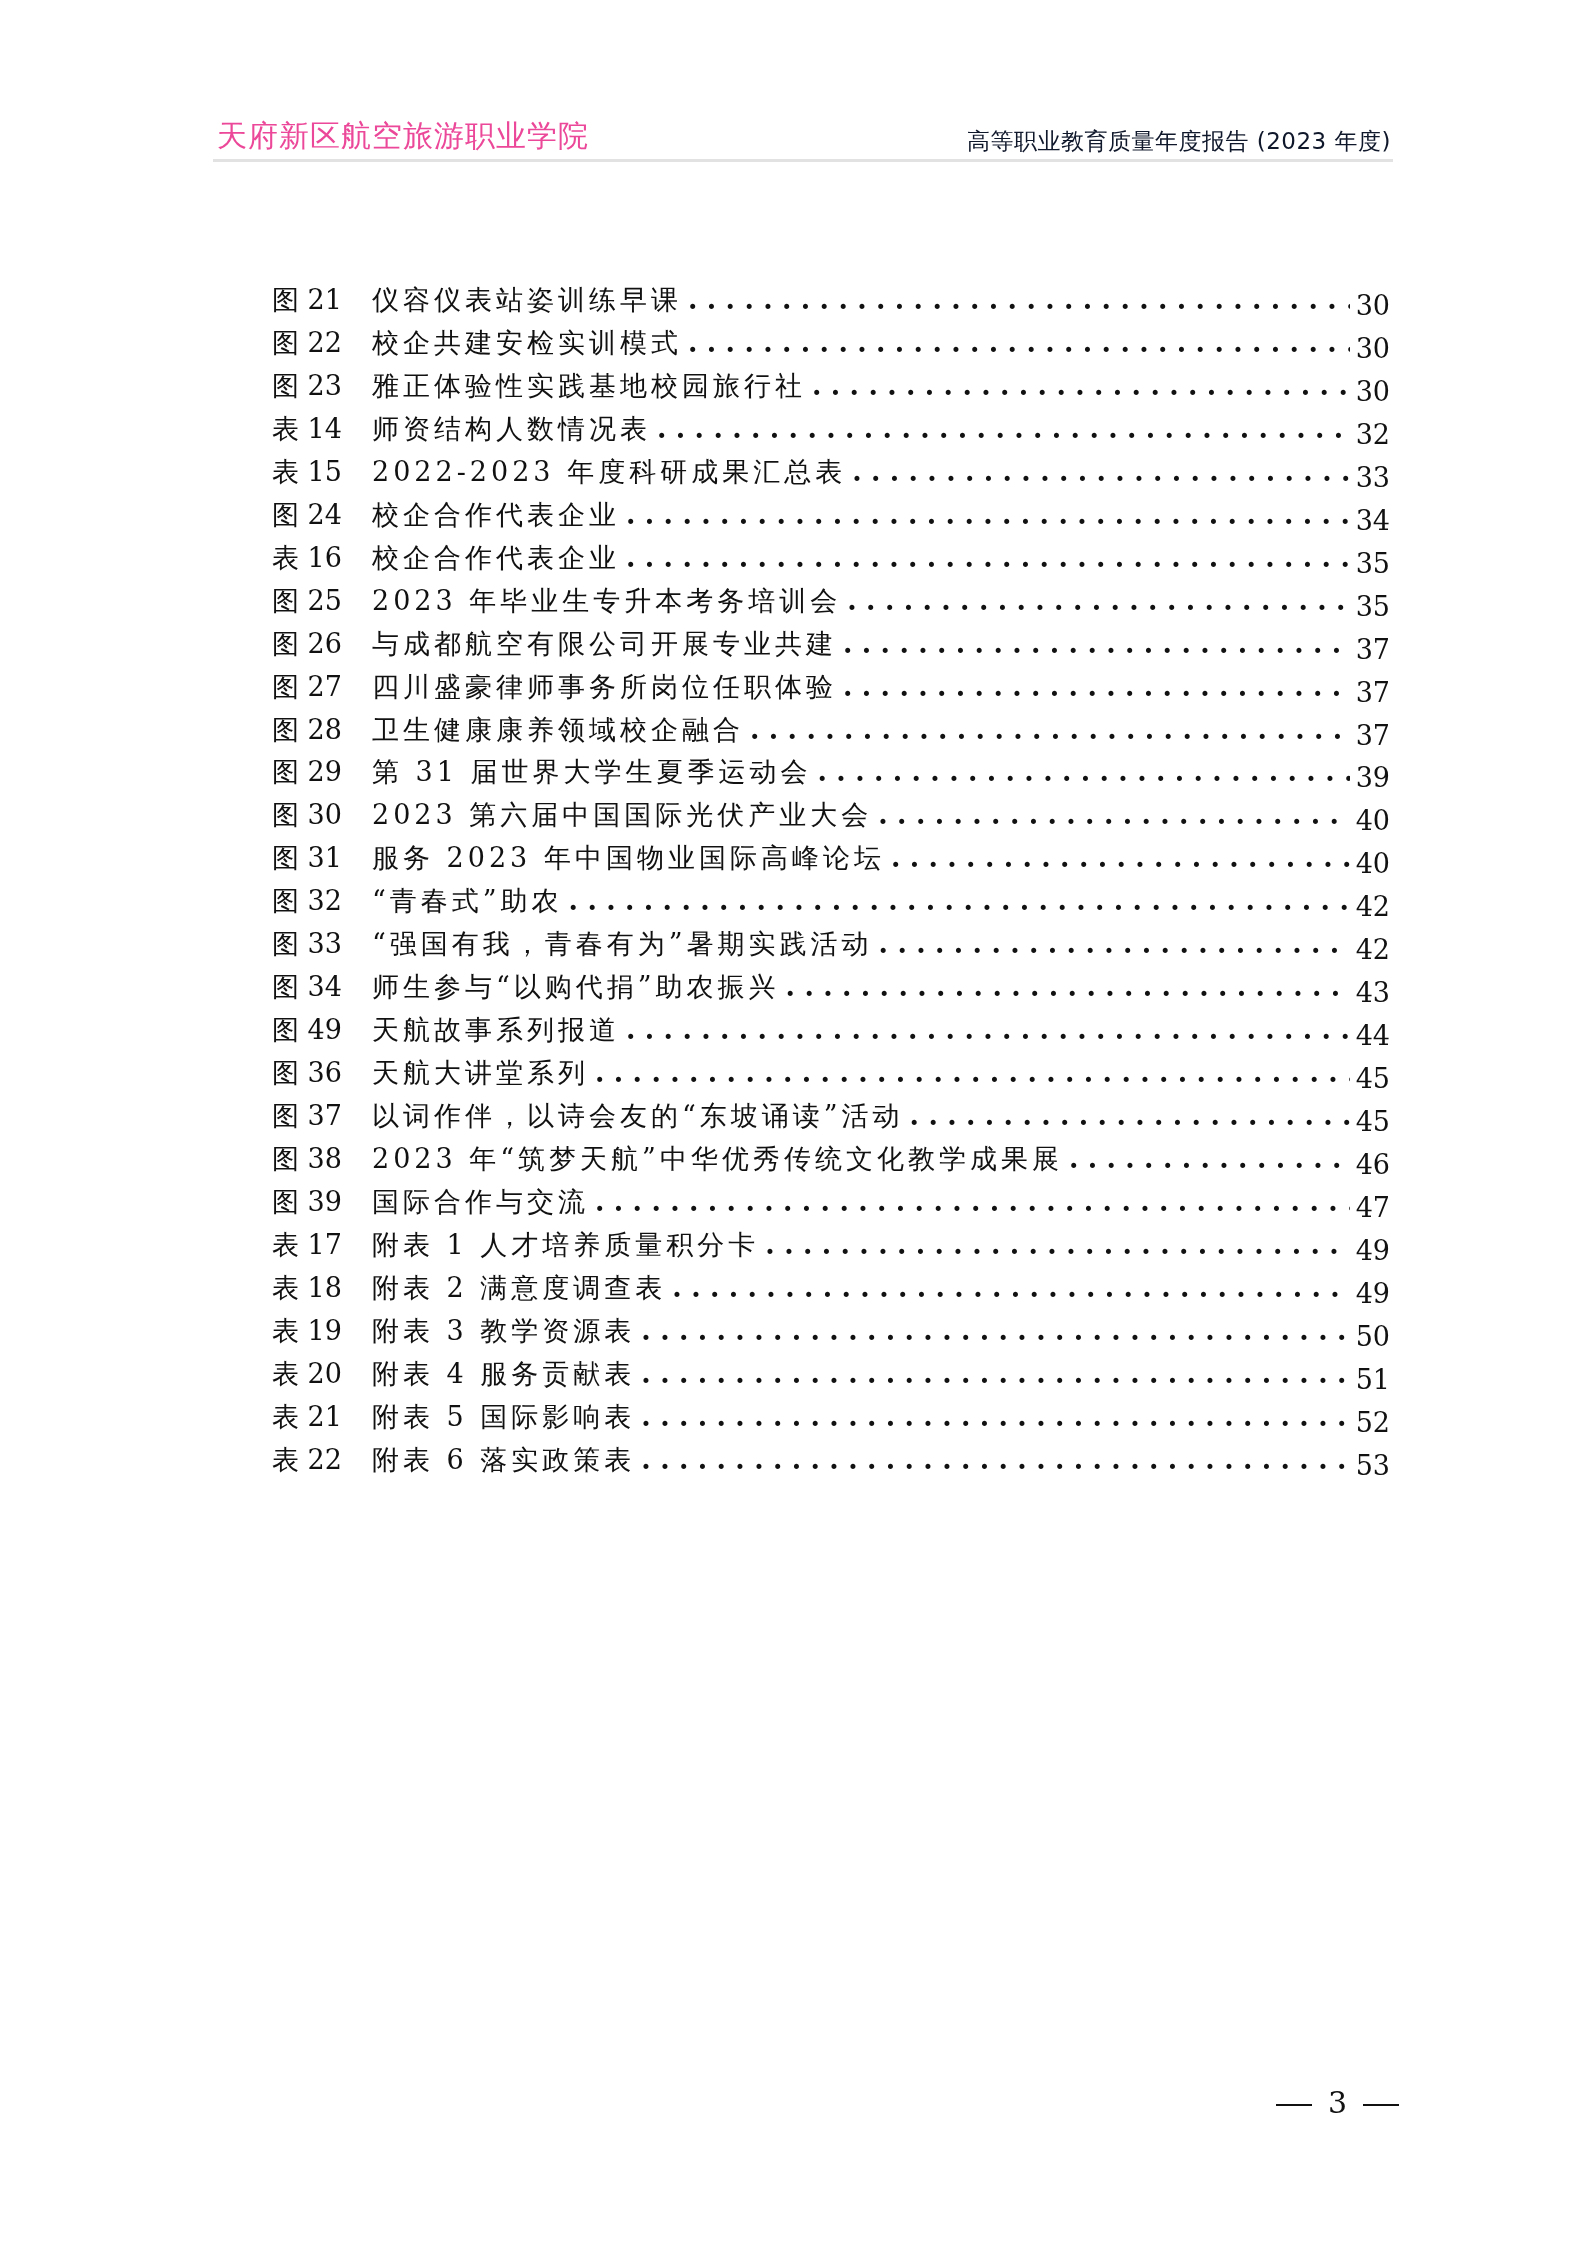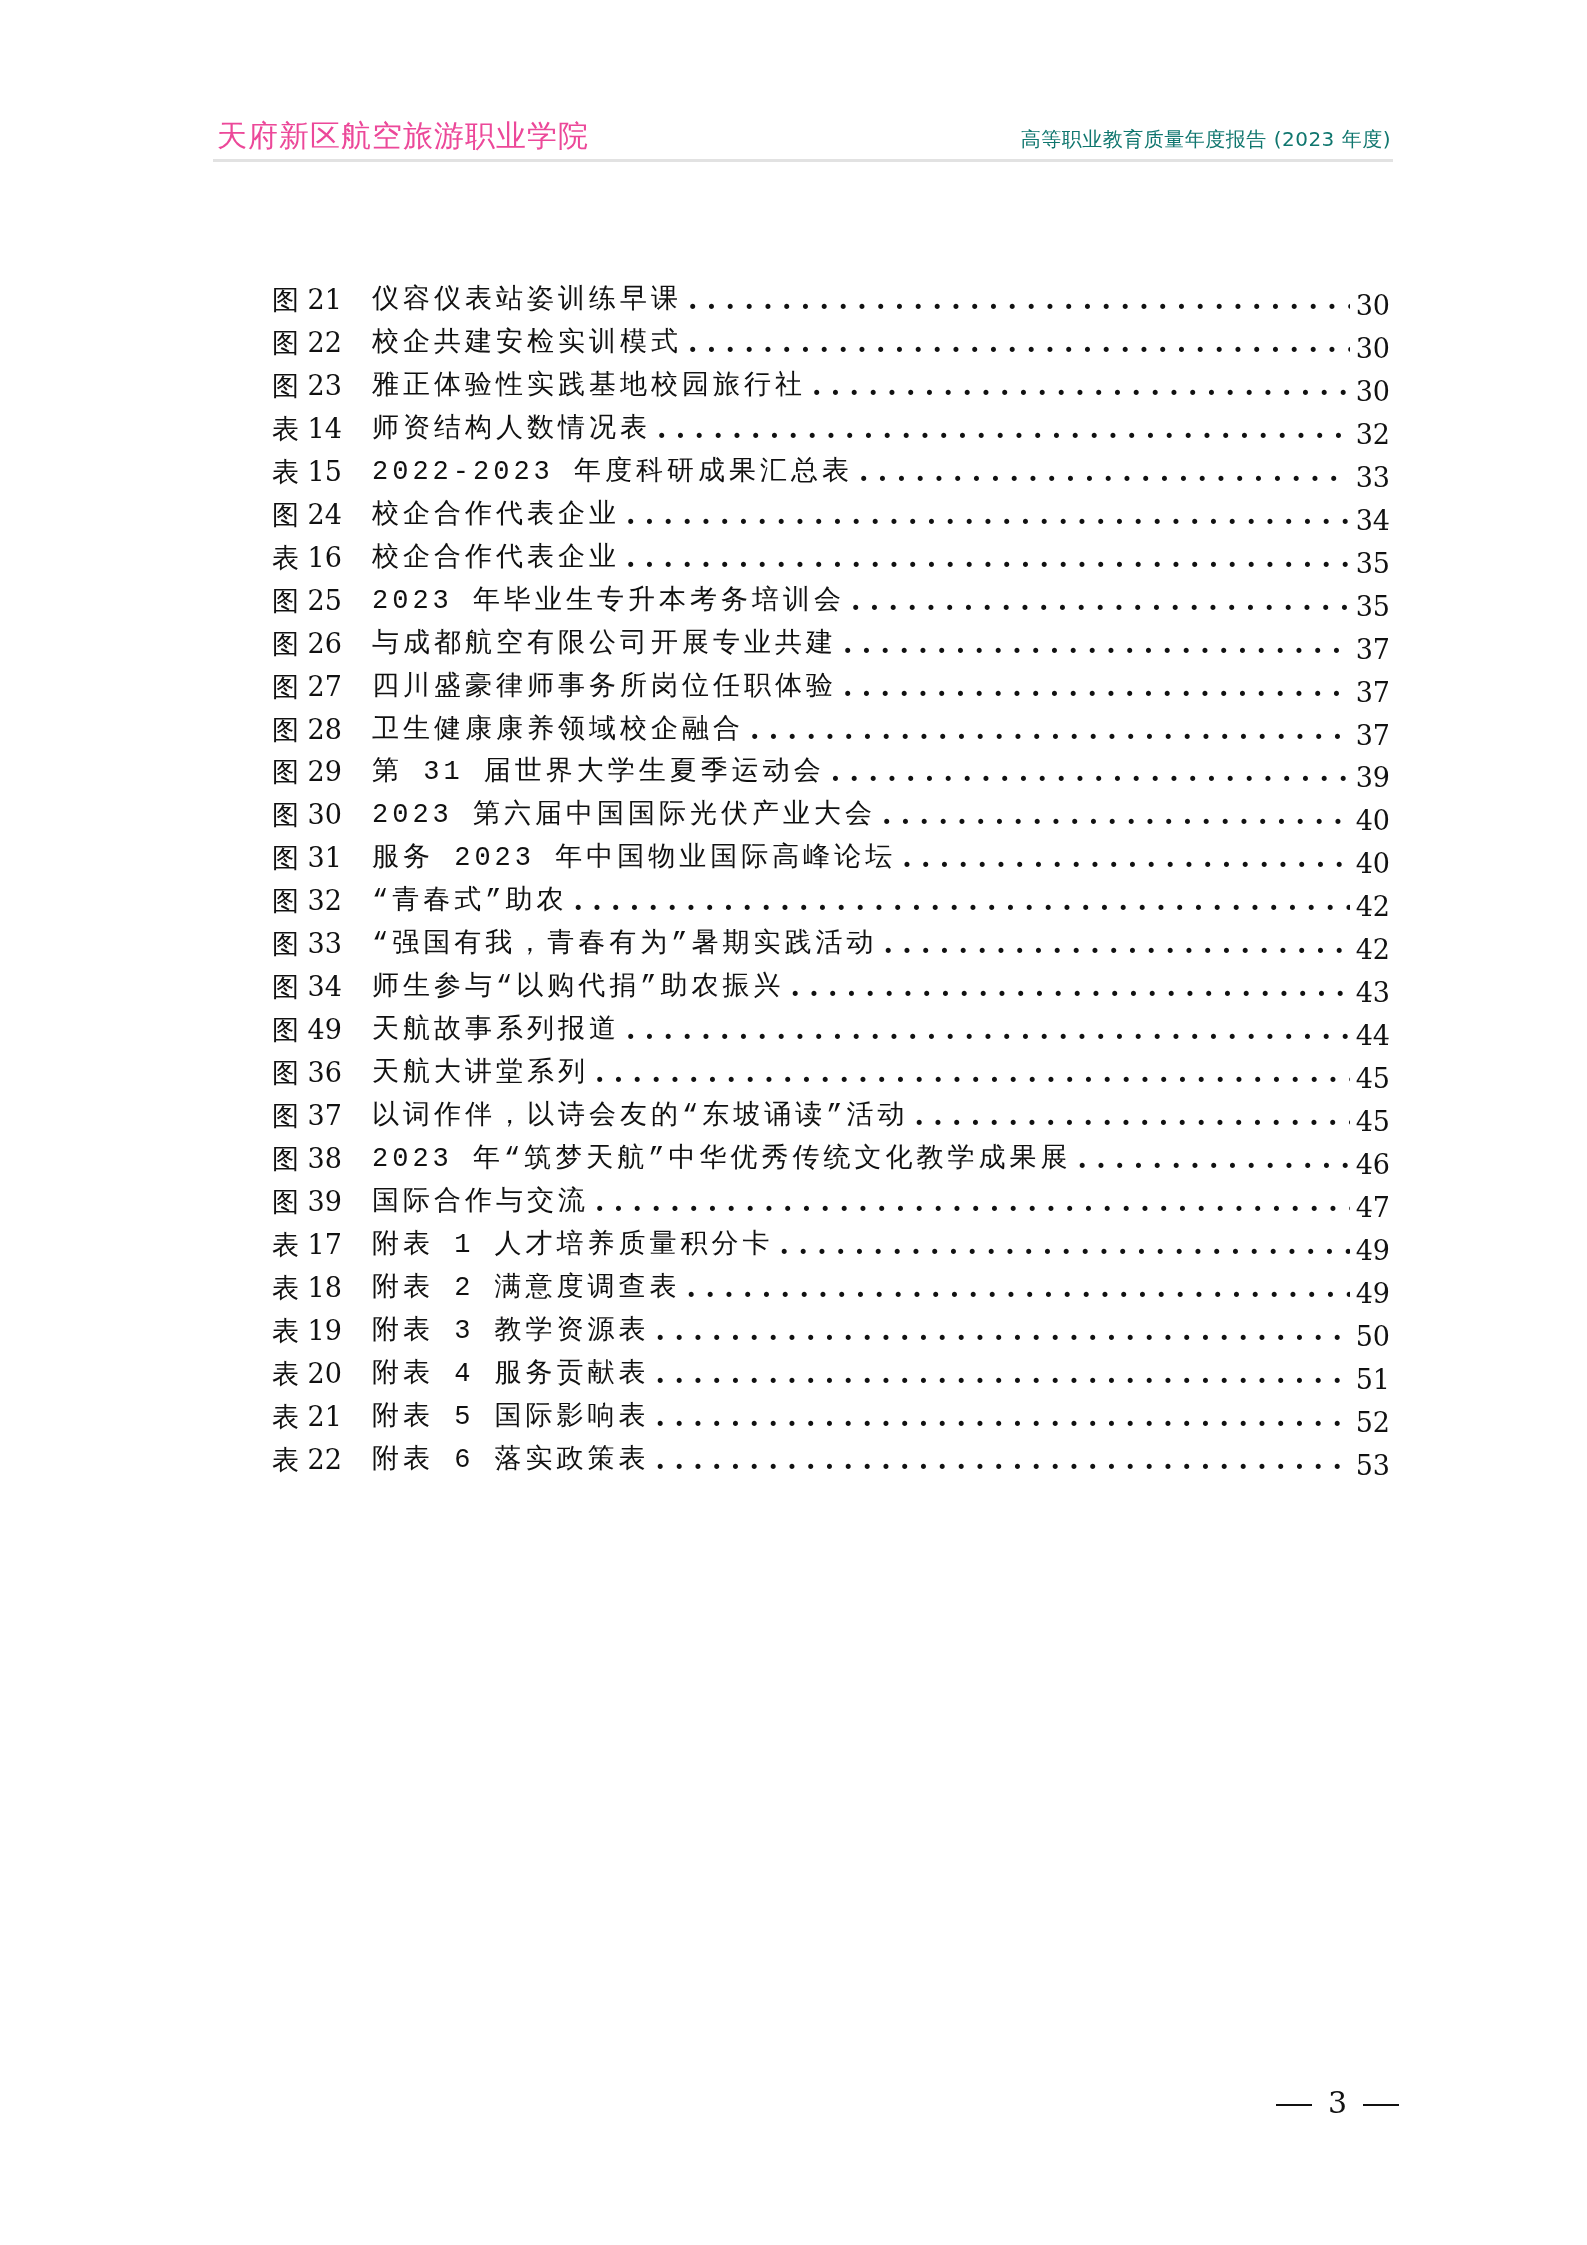--- a/index.html
+++ b/index.html
@@ -10,37 +10,37 @@
     .header {
       position: absolute; left: 213px; top: 112px; width: 1180px; height: 50px;
     }
     .header-left {
       position: absolute; left: 4px; top: 4px;
       font-size: 30px; letter-spacing: 1px; color: #ec4899;
       font-family: "DejaVu Serif", serif;
     }
     .header-right {
       position: absolute; right: 2px; top: 14px;
-      font-size: 20px; color: #0f766e; letter-spacing: 0.5px;
+      font-size: 23px; color: #0f172a; letter-spacing: 0.5px;
       font-family: "DejaVu Sans", sans-serif;
     }
     .header-rule {
       position: absolute; left: 213px; top: 159px; width: 1180px; height: 3px;
       background: #e2e2e2;
     }
     .toc {
       position: absolute; left: 272px; top: 279px; width: 1118px;
     }
     .toc-row {
       display: flex; align-items: center;
       height: 42.96px; line-height: 42.96px;
       font-size: 27px; white-space: nowrap;
     }
     .toc-label { flex: 0 0 auto; width: 100px; letter-spacing: 0px; }
-    .toc-title { flex: 0 0 auto; letter-spacing: 4px; font-family: Liberation Mono, monospace; }
+    .toc-title { flex: 0 0 auto; letter-spacing: 4px; }
     .toc-leader {
       flex: 1 1 auto; overflow: hidden; margin: 0 6px;
       letter-spacing: 6px; color: #111;
     }
     .toc-leader::before {
       content: ". . . . . . . . . . . . . . . . . . . . . . . . . . . . . . . . . . . . . . . . . . . . . . . . . . . . . . . . . . . . . . . . . . . . . . . . . . . . . . . . . . . . . . . . . . . . . . . . . . . . . . . . . . . . . . . . . . . . . . . . . . .";
       letter-spacing: 0px; font-weight: bold;
     }
     .toc-page { flex: 0 0 auto; min-width: 34px; text-align: right; margin-top: 12px; }
     .page-number {

